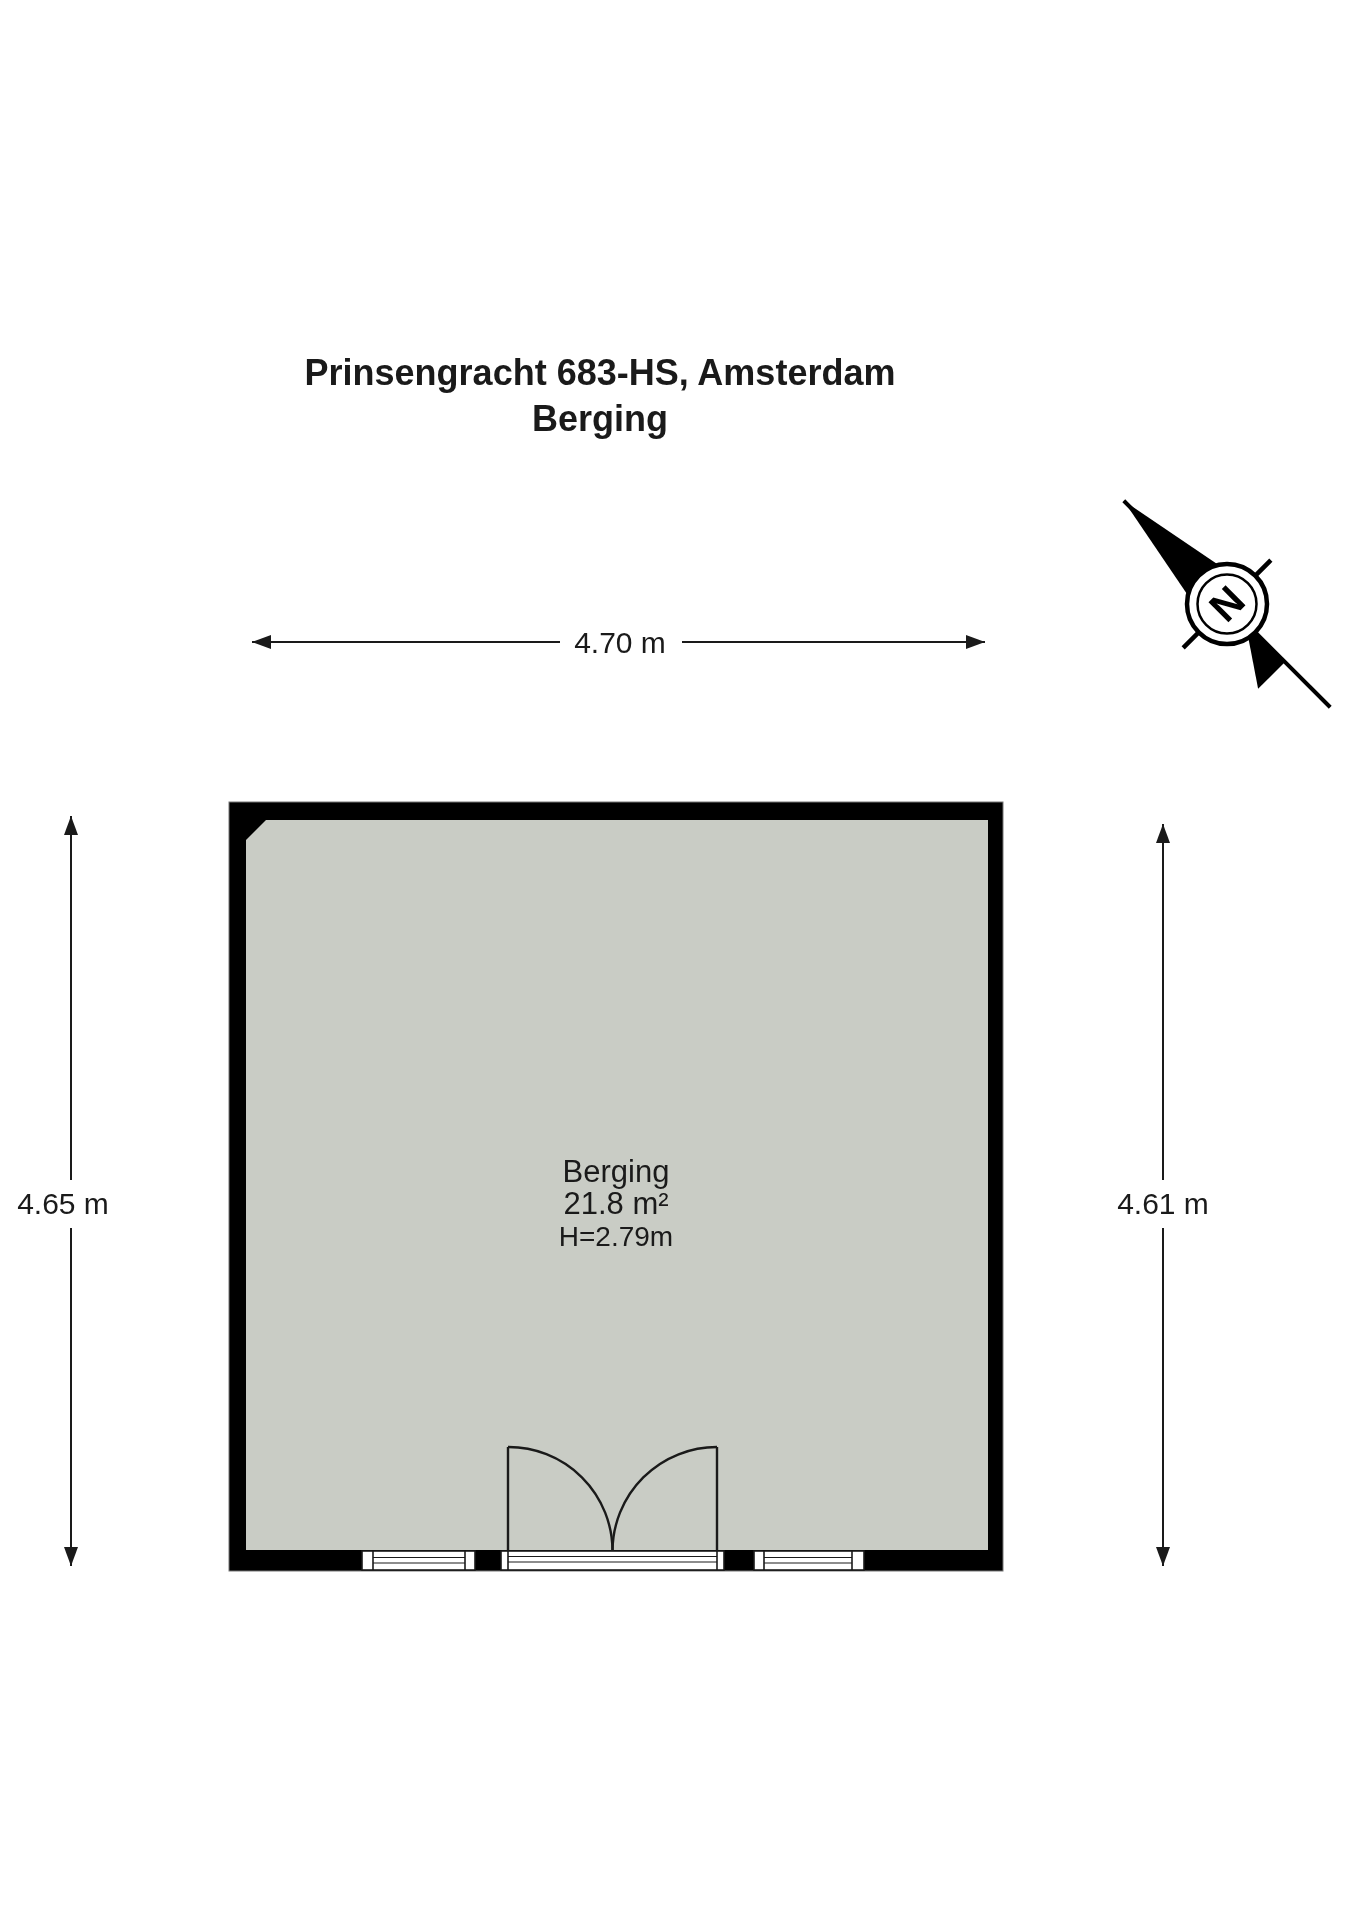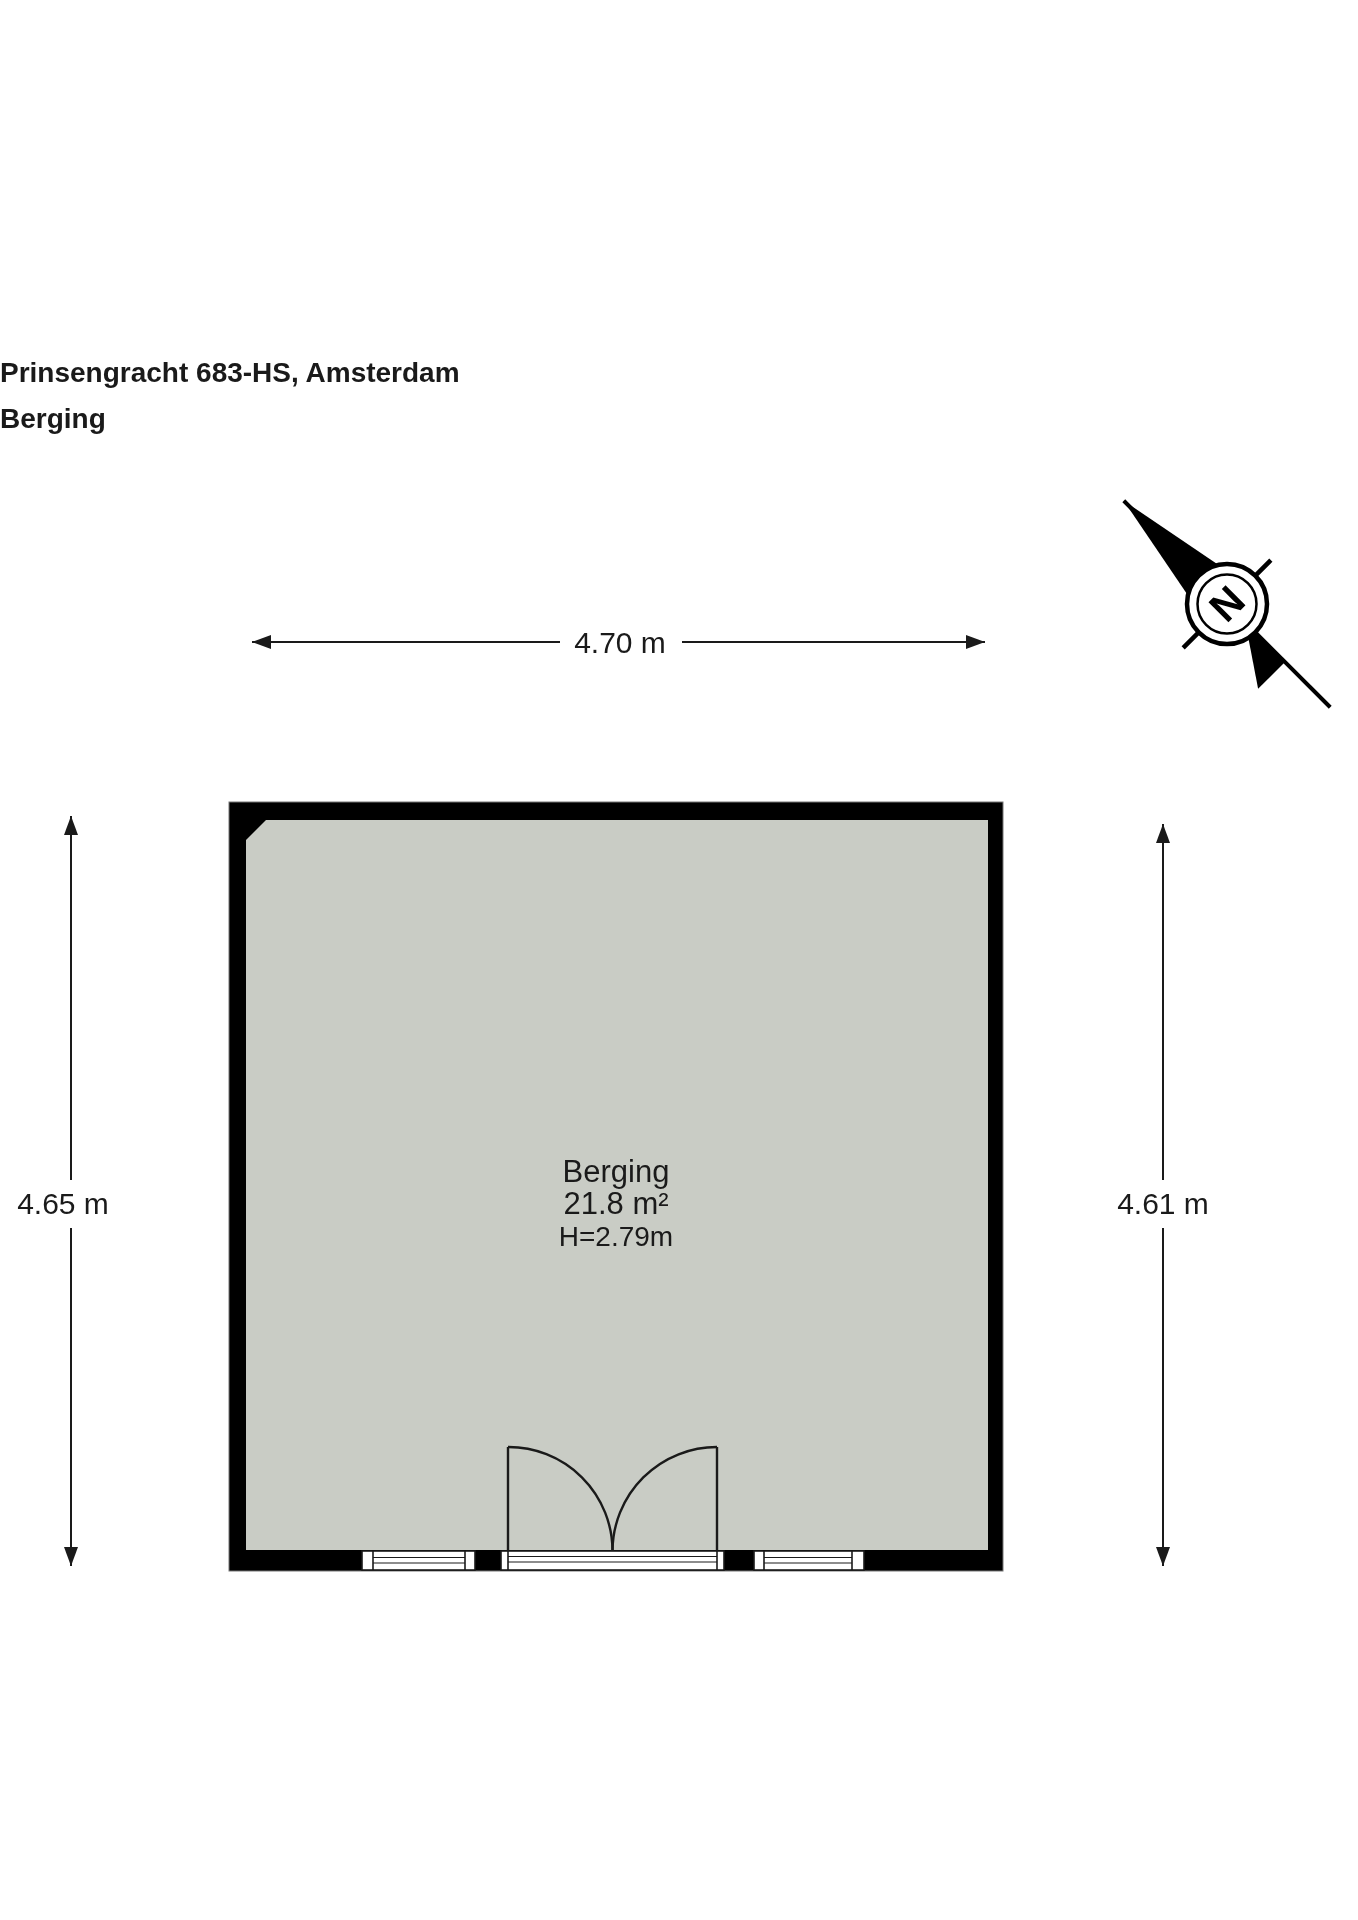--- a/index.html
+++ b/index.html
@@ -6,22 +6,23 @@
   #page{
     position:relative;
     width:1358px;height:1920px;
     background:#ffffff;
     font-family:"Liberation Sans", sans-serif;
     overflow:hidden;
   }
   .title{
     position:absolute;
     top:350px;left:0;width:1200px;
+    text-align:center;
     font-weight:bold;
-    font-size:28px;
+    font-size:36px;
     line-height:46px;
     color:#1a1a1a;
     letter-spacing:0px;
   }
   svg{position:absolute;top:0;left:0;}
   .dim-label{
     font-size:30px;
     fill:#1a1a1a;
   }
   .room-label{fill:#1a1a1a;}

